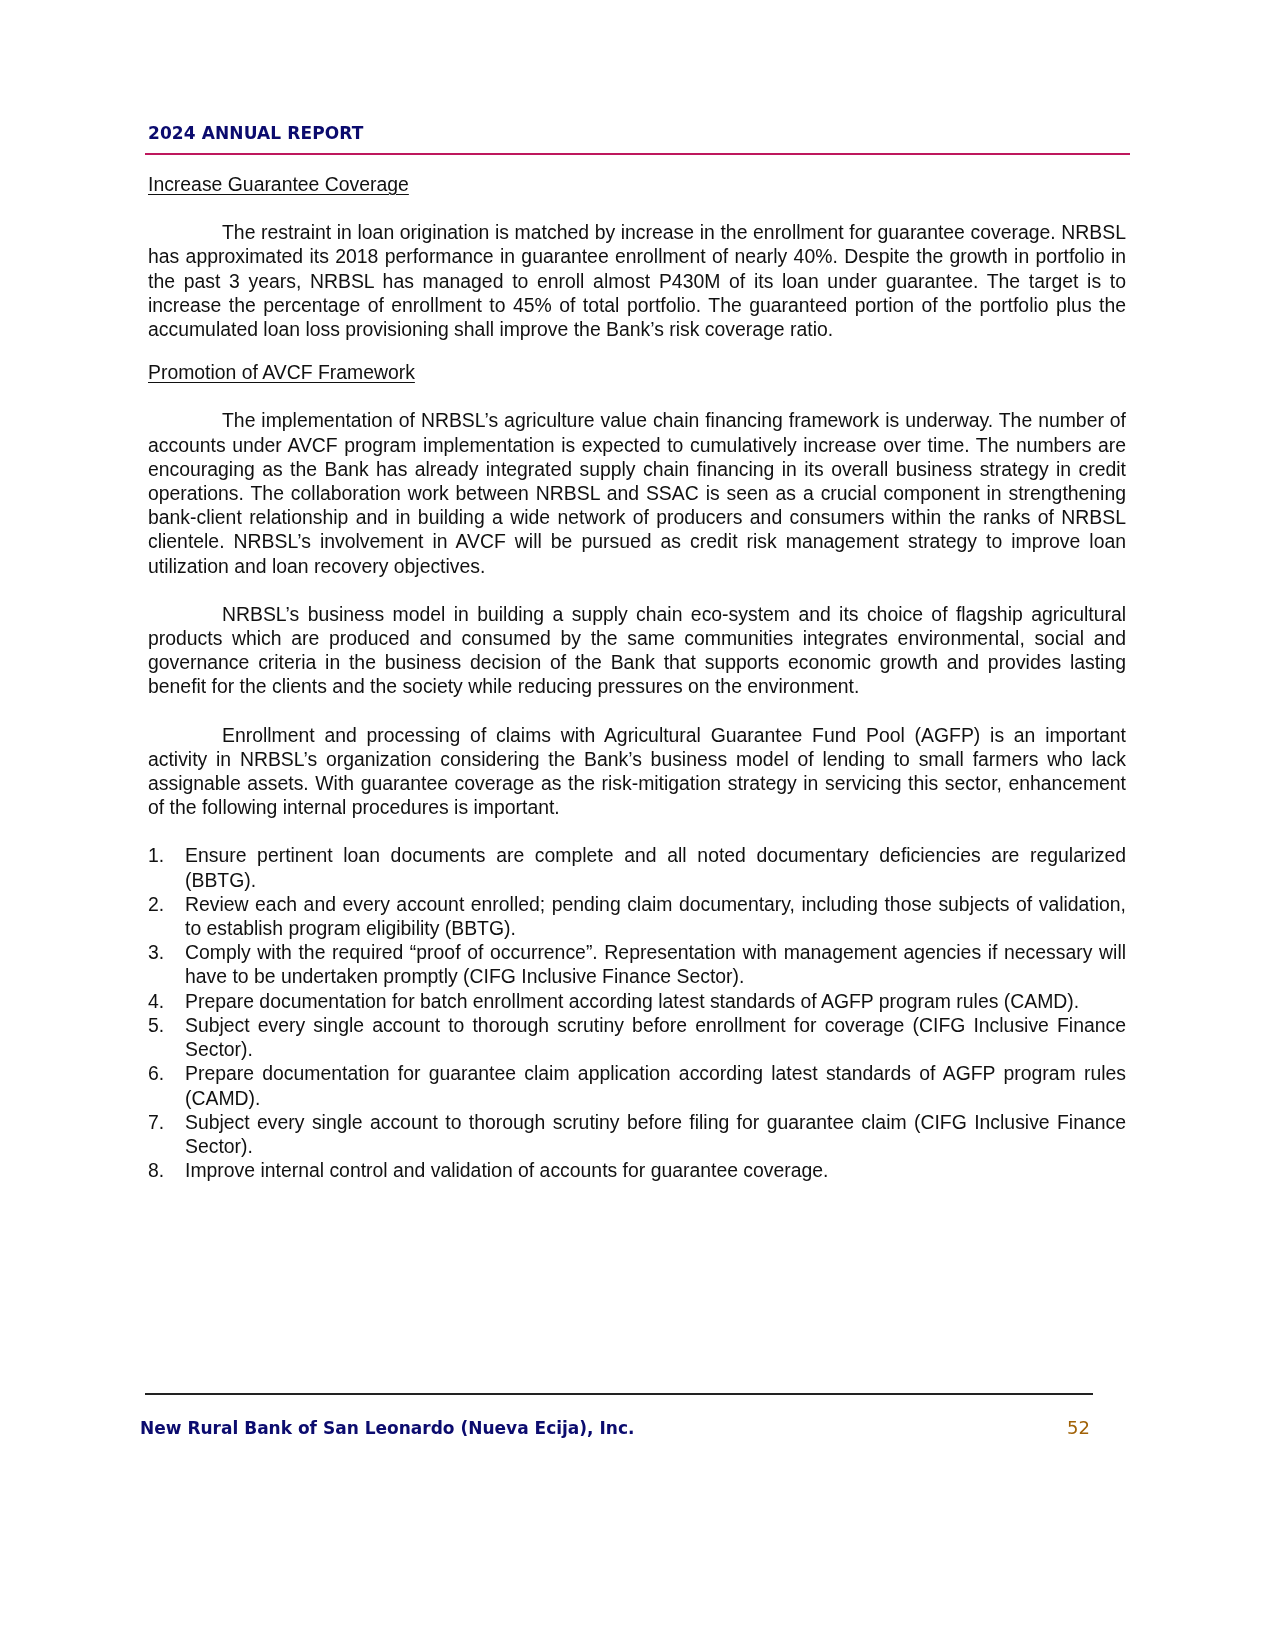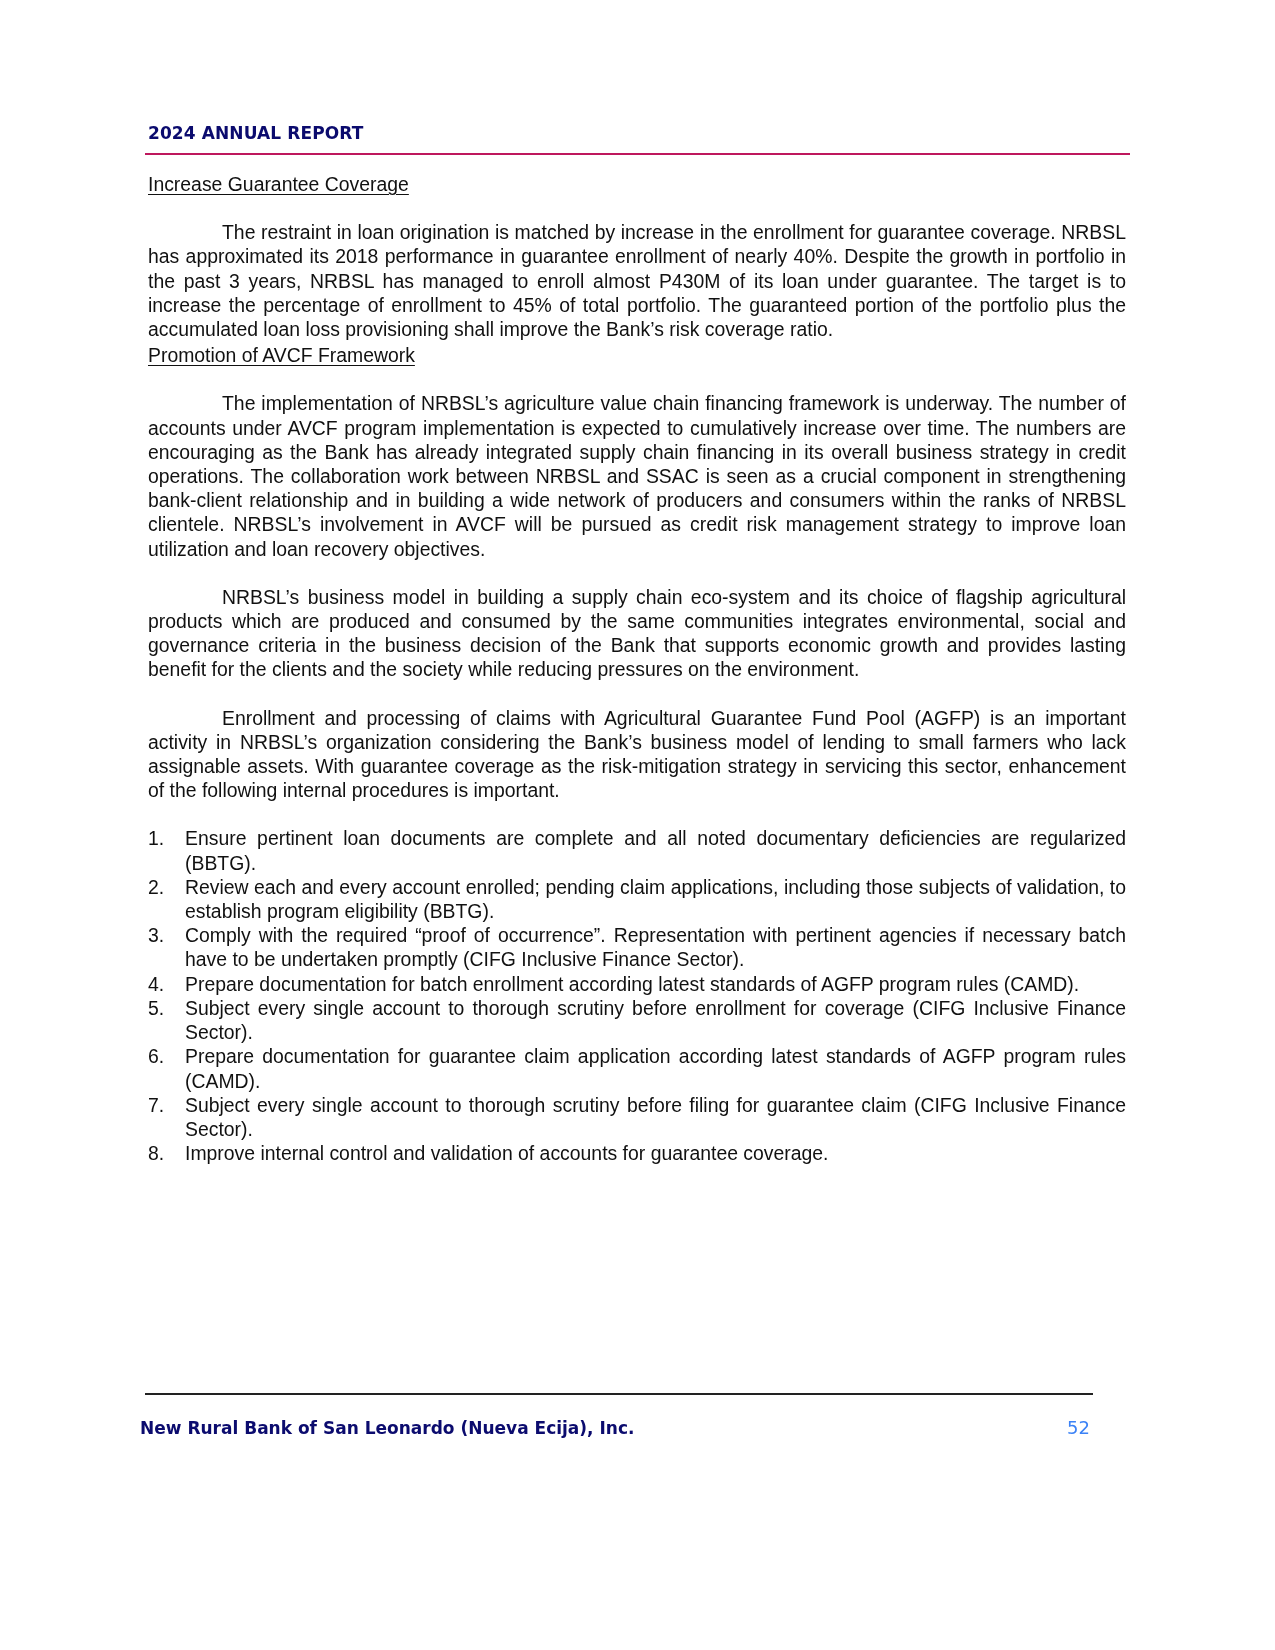--- a/index.html
+++ b/index.html
@@ -48,21 +48,21 @@
       text-decoration-thickness: 1px;
       font-weight: normal;
       font-size: 19.4px;
     }
     .section-heading.h1 { margin-top: 0; }
     .para {
       margin: 24px 0 0 0;
       text-align: justify;
       text-indent: 74px;
     }
-    .section-heading.follow { margin-top: 2px; }
+    .section-heading.follow { margin-top: 19px; }
     .list {
       list-style: none;
       margin: 24px 0 0 0;
       padding: 0;
     }
     .list-item {
       position: relative;
       padding-left: 37px;
       text-align: justify;
       margin: 0 0 0 0;
@@ -90,21 +90,21 @@
       color: #0b0b6e;
     }
     .footer-page {
       position: absolute;
       left: 1056px;
       top: 1417px;
       width: 34px;
       text-align: right;
       font-family: "DejaVu Sans", sans-serif;
       font-size: 18px;
-      color: #3b82f6;
+      color: #a16207;
     }
   </style>
 </head>
 <body>
 
 <div class="header">
   <div class="header-title">2024 ANNUAL REPORT</div>
 </div>
 
 <div class="content">
@@ -125,25 +125,25 @@
   <section>
     <p class="para">Enrollment and processing of claims with Agricultural Guarantee Fund Pool (AGFP) is an important activity in NRBSL’s organization considering the Bank’s business model of lending to small farmers who lack assignable assets. With guarantee coverage as the risk-mitigation strategy in servicing this sector, enhancement of the following internal procedures is important.</p>
 
     <ol class="list">
       <li class="list-item">
         <span class="list-num">1.</span>
         <span>Ensure pertinent loan documents are complete and all noted documentary deficiencies are regularized (BBTG).</span>
       </li>
       <li class="list-item">
         <span class="list-num">2.</span>
-        <span>Review each and every account enrolled; pending claim applications, including those subjects of validation, to establish program eligibility (BBTG).</span>
+        <span>Review each and every account enrolled; pending claim documentary, including those subjects of validation, to establish program eligibility (BBTG).</span>
       </li>
       <li class="list-item">
         <span class="list-num">3.</span>
-        <span>Comply with the required “proof of occurrence”. Representation with pertinent agencies if necessary batch have to be undertaken promptly (CIFG Inclusive Finance Sector).</span>
+        <span>Comply with the required “proof of occurrence”. Representation with management agencies if necessary will have to be undertaken promptly (CIFG Inclusive Finance Sector).</span>
       </li>
       <li class="list-item">
         <span class="list-num">4.</span>
         <span>Prepare documentation for batch enrollment according latest standards of AGFP program rules (CAMD).</span>
       </li>
       <li class="list-item">
         <span class="list-num">5.</span>
         <span>Subject every single account to thorough scrutiny before enrollment for coverage (CIFG Inclusive Finance Sector).</span>
       </li>
       <li class="list-item">

